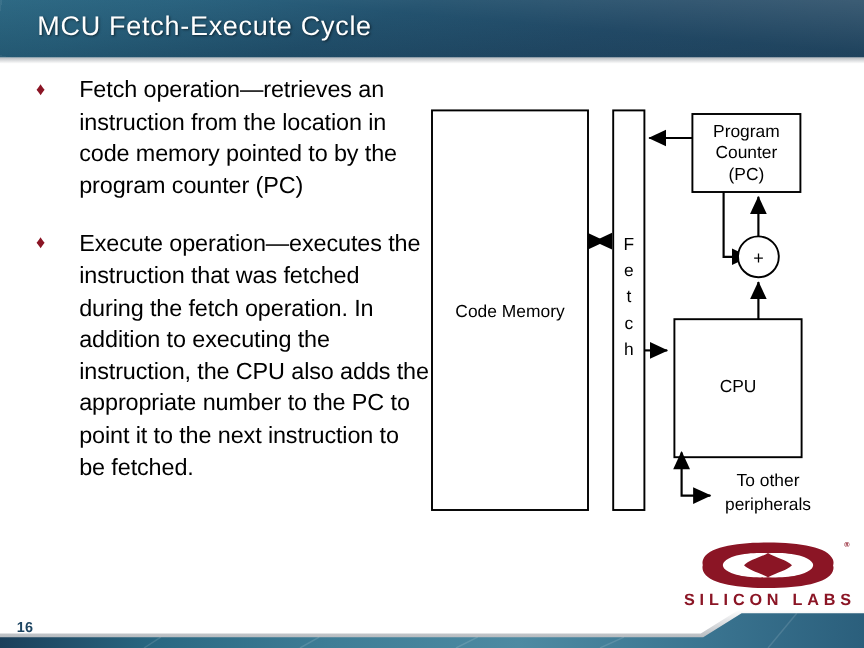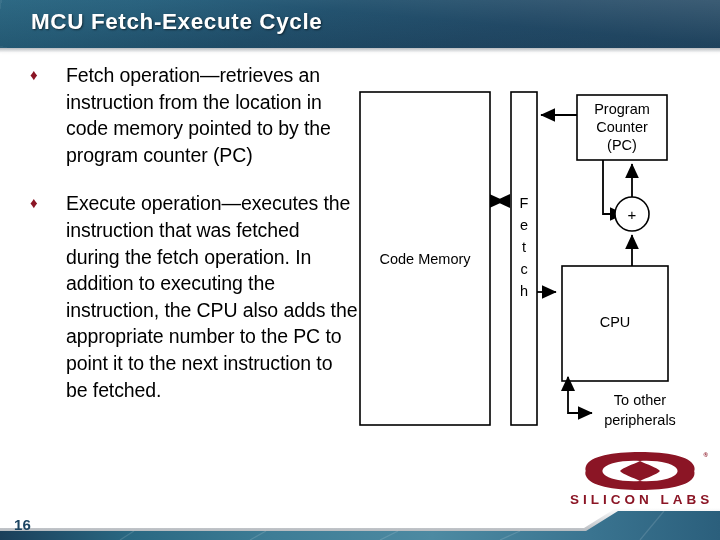--- a/index.html
+++ b/index.html
@@ -42,21 +42,21 @@
     top: 48px;
     width: 720px;
     height: 5px;
     background: linear-gradient(to bottom, #b9bcc0 0%, #d9dbdd 45%, #ffffff 100%);
   }
   #slide-title {
     position: absolute;
     left: 31px;
     top: 9px;
     font-size: 22.5px;
-    font-weight: bold;
+    font-weight: normal;
     color: #ffffff;
     letter-spacing: 0.6px;
     text-shadow: 1px 1px 2px rgba(0,0,0,0.55);
     white-space: nowrap;
   }
 
   
   #bullet-list {
     position: absolute;
     left: 28px;
@@ -137,21 +137,21 @@
   }
   #footer-shape {
     position: absolute;
     left: 0; top: 0;
     width: 720px; height: 40px;
   }
   #slide-number {
     position: absolute;
     left: 14px;
     top: 516px;
-    font-size: 15px;
+    font-size: 12px;
     font-weight: bold;
     color: #1d4562;
     letter-spacing: 0.2px;
   }
 </style>
 </head>
 <body>
 
 <div id="header-banner">
   <div id="header-sheen"></div>

